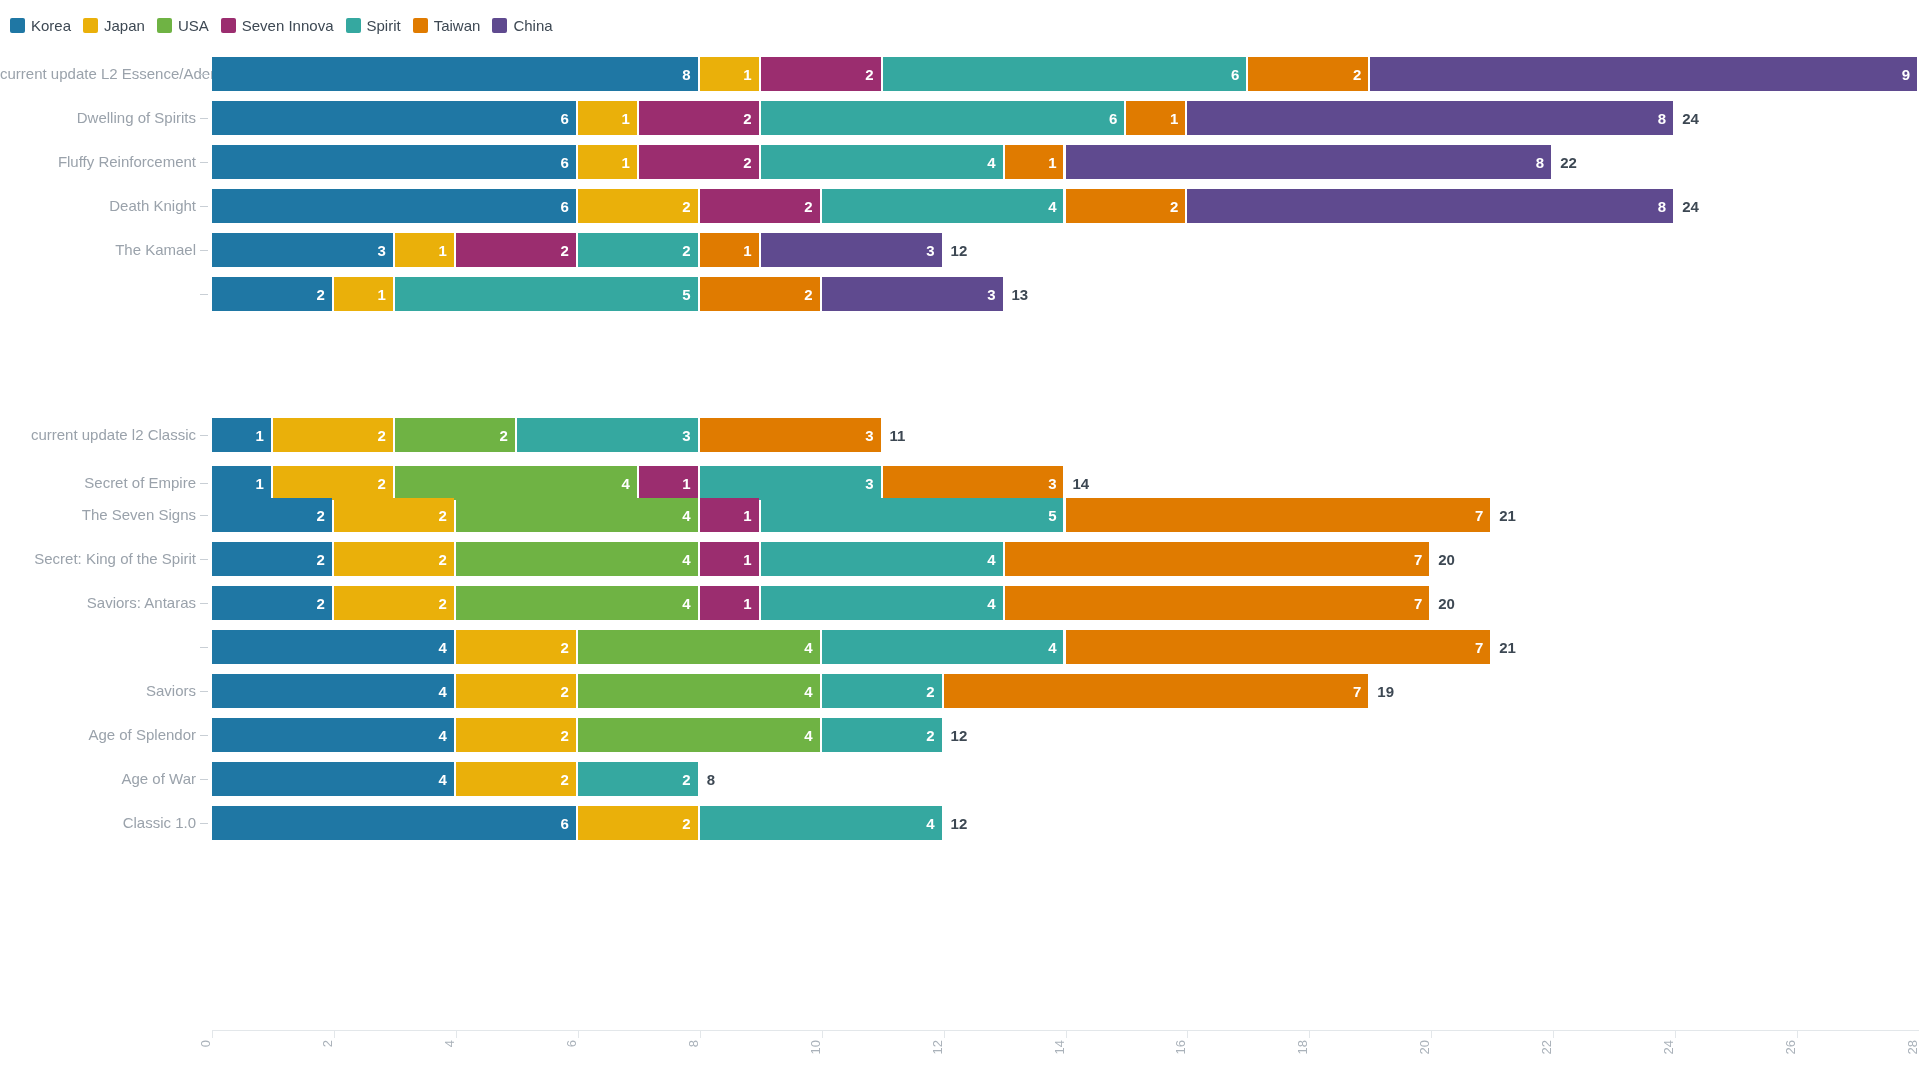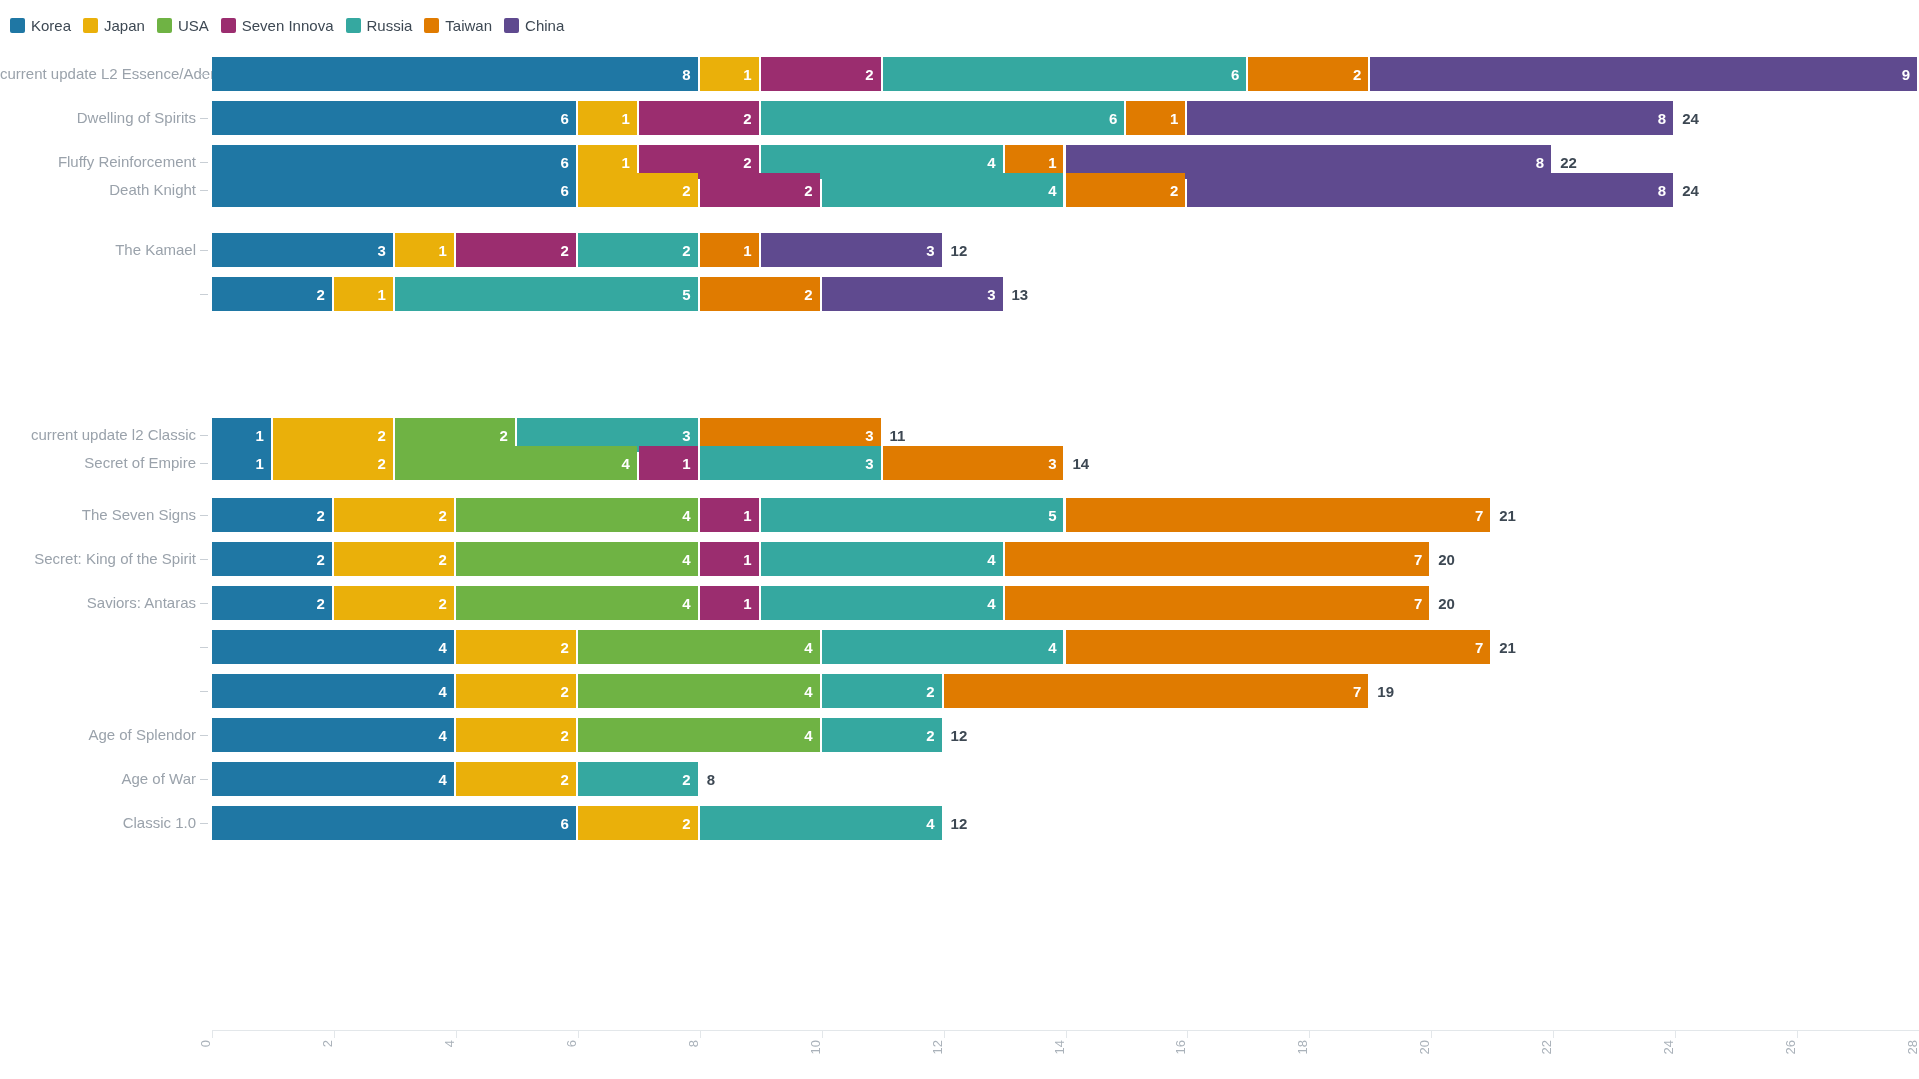--- a/index.html
+++ b/index.html
@@ -50,21 +50,21 @@
     <div class="legend-item">
       <span class="legend-swatch" style="background: rgb(111, 179, 68);"></span>
       <span class="legend-label">USA</span>
     </div>
     <div class="legend-item">
       <span class="legend-swatch" style="background: rgb(155, 45, 111);"></span>
       <span class="legend-label">Seven Innova</span>
     </div>
     <div class="legend-item">
       <span class="legend-swatch" style="background: rgb(53, 168, 160);"></span>
-      <span class="legend-label">Russia</span>
+      <span class="legend-label">Spirit</span>
     </div>
     <div class="legend-item">
       <span class="legend-swatch" style="background: rgb(224, 123, 0);"></span>
       <span class="legend-label">Taiwan</span>
     </div>
     <div class="legend-item">
       <span class="legend-swatch" style="background: rgb(95, 74, 143);"></span>
       <span class="legend-label">China</span>
     </div>
   </div>
@@ -101,21 +101,21 @@
       <div class="bar">
         <div class="seg" style="left: 0px; width: 363.786px; background: rgb(31, 119, 164);">6</div>
         <div class="seg" style="left: 365.786px; width: 58.9643px; background: rgb(234, 176, 10);">1</div>
         <div class="seg" style="left: 426.75px; width: 119.929px; background: rgb(155, 45, 111);">2</div>
         <div class="seg" style="left: 548.679px; width: 241.857px; background: rgb(53, 168, 160);">4</div>
         <div class="seg" style="left: 792.536px; width: 58.9643px; background: rgb(224, 123, 0);">1</div>
         <div class="seg" style="left: 853.5px; width: 485.714px; background: rgb(95, 74, 143);">8</div>
         <div class="total" style="left: 1341.21px;">22</div>
       </div>
     </div>
-    <div class="row" style="top: 116px;">
+    <div class="row" style="top: 132px;">
       <div class="row-label">Death Knight</div>
       <div class="tick-dash"></div>
       <div class="bar">
         <div class="seg" style="left: 0px; width: 363.786px; background: rgb(31, 119, 164);">6</div>
         <div class="seg" style="left: 365.786px; width: 119.929px; background: rgb(234, 176, 10);">2</div>
         <div class="seg" style="left: 487.714px; width: 119.929px; background: rgb(155, 45, 111);">2</div>
         <div class="seg" style="left: 609.643px; width: 241.857px; background: rgb(53, 168, 160);">4</div>
         <div class="seg" style="left: 853.5px; width: 119.929px; background: rgb(224, 123, 0);">2</div>
         <div class="seg" style="left: 975.429px; width: 485.714px; background: rgb(95, 74, 143);">8</div>
         <div class="total" style="left: 1463.14px;">24</div>
@@ -153,21 +153,21 @@
       <div class="tick-dash"></div>
       <div class="bar">
         <div class="seg" style="left: 0px; width: 58.9643px; background: rgb(31, 119, 164);">1</div>
         <div class="seg" style="left: 60.9643px; width: 119.929px; background: rgb(234, 176, 10);">2</div>
         <div class="seg" style="left: 182.893px; width: 119.929px; background: rgb(111, 179, 68);">2</div>
         <div class="seg" style="left: 304.821px; width: 180.893px; background: rgb(53, 168, 160);">3</div>
         <div class="seg" style="left: 487.714px; width: 180.893px; background: rgb(224, 123, 0);">3</div>
         <div class="total" style="left: 670.607px;">11</div>
       </div>
     </div>
-    <div class="row" style="top: 36px;">
+    <div class="row" style="top: 56px;">
       <div class="row-label">Secret of Empire</div>
       <div class="tick-dash"></div>
       <div class="bar">
         <div class="seg" style="left: 0px; width: 58.9643px; background: rgb(31, 119, 164);">1</div>
         <div class="seg" style="left: 60.9643px; width: 119.929px; background: rgb(234, 176, 10);">2</div>
         <div class="seg" style="left: 182.893px; width: 241.857px; background: rgb(111, 179, 68);">4</div>
         <div class="seg" style="left: 426.75px; width: 58.9643px; background: rgb(155, 45, 111);">1</div>
         <div class="seg" style="left: 487.714px; width: 180.893px; background: rgb(53, 168, 160);">3</div>
         <div class="seg" style="left: 670.607px; width: 180.893px; background: rgb(224, 123, 0);">3</div>
         <div class="total" style="left: 853.5px;">14</div>
@@ -217,20 +217,21 @@
       <div class="bar">
         <div class="seg" style="left: 0px; width: 241.857px; background: rgb(31, 119, 164);">4</div>
         <div class="seg" style="left: 243.857px; width: 119.929px; background: rgb(234, 176, 10);">2</div>
         <div class="seg" style="left: 365.786px; width: 241.857px; background: rgb(111, 179, 68);">4</div>
         <div class="seg" style="left: 609.643px; width: 241.857px; background: rgb(53, 168, 160);">4</div>
         <div class="seg" style="left: 853.5px; width: 424.75px; background: rgb(224, 123, 0);">7</div>
         <div class="total" style="left: 1280.25px;">21</div>
       </div>
     </div>
     <div class="row" style="top: 264px;">
+      <div class="row-label">Saviors</div>
       <div class="tick-dash"></div>
       <div class="bar">
         <div class="seg" style="left: 0px; width: 241.857px; background: rgb(31, 119, 164);">4</div>
         <div class="seg" style="left: 243.857px; width: 119.929px; background: rgb(234, 176, 10);">2</div>
         <div class="seg" style="left: 365.786px; width: 241.857px; background: rgb(111, 179, 68);">4</div>
         <div class="seg" style="left: 609.643px; width: 119.929px; background: rgb(53, 168, 160);">2</div>
         <div class="seg" style="left: 731.571px; width: 424.75px; background: rgb(224, 123, 0);">7</div>
         <div class="total" style="left: 1158.32px;">19</div>
       </div>
     </div>

